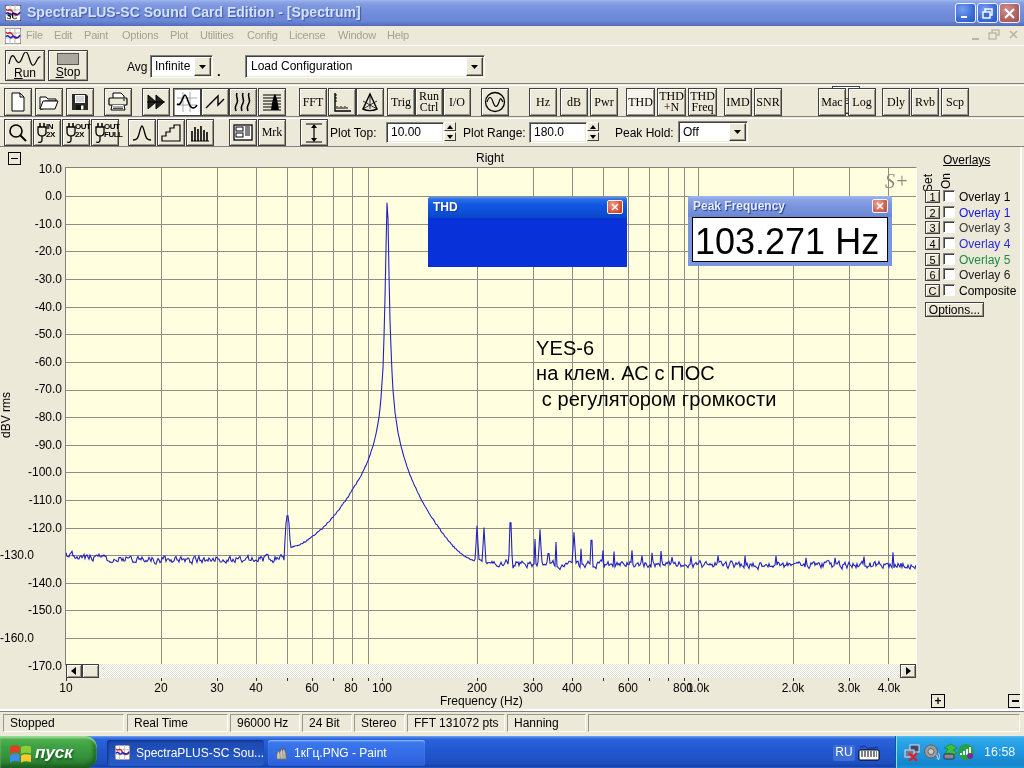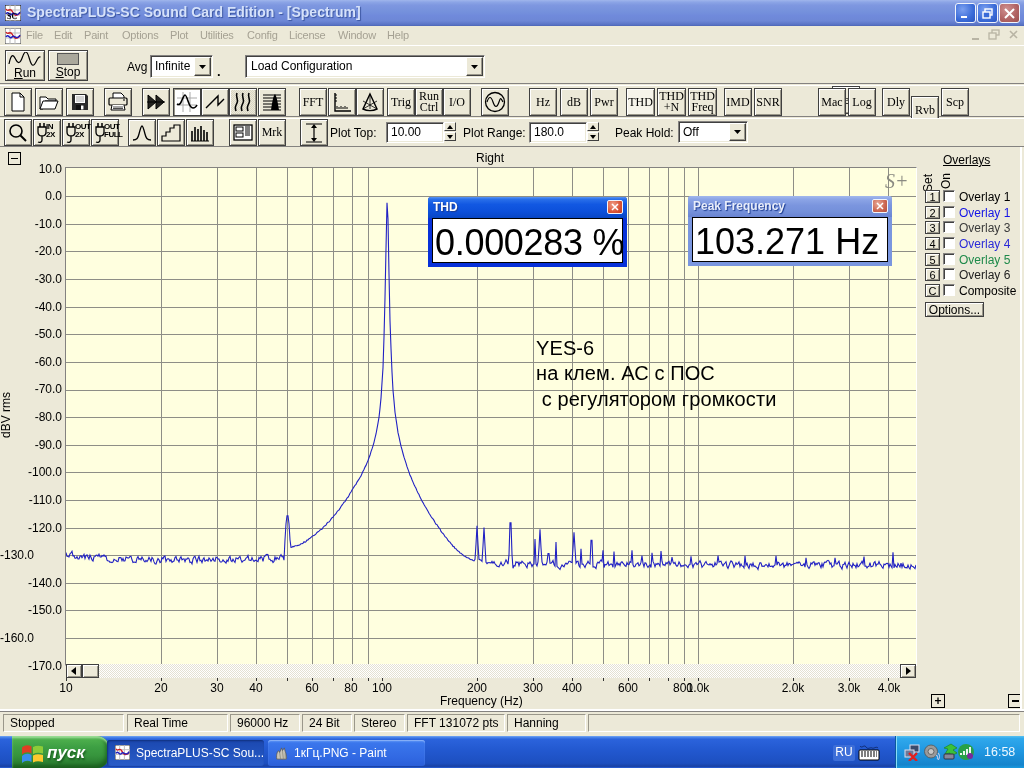--- a/index.html
+++ b/index.html
@@ -211,21 +211,21 @@
   </div>
 <div class="tb" style="left:818px;top:88px;width:28px;height:28px;">
     <div class="tbtxt">Mac</div>
   </div>
 <div class="tb" style="left:848px;top:88px;width:28px;height:28px;">
     <div class="tbtxt">Log</div>
   </div>
 <div class="tb" style="left:882px;top:88px;width:28px;height:28px;">
     <div class="tbtxt">Dly</div>
   </div>
-<div class="tb" style="left:911px;top:88px;width:28px;height:28px;margin-top:8px;">
+<div class="tb" style="left:911px;top:88px;width:28px;height:28px;">
     <div class="tbtxt">Rvb</div>
   </div>
 <div class="tb" style="left:941px;top:88px;width:28px;height:28px;">
     <div class="tbtxt">Scp</div>
   </div>
 <div class="abs" style="left:0;top:118px;width:1024px;height:29px;background:#ece9d8;border-top:1px solid #fff;border-bottom:1px solid #848280"></div>
 <div class="tb" style="left:4px;top:119px;width:28px;height:27px;">
     <svg width="22" height="22" viewBox="0 0 22 22">
       <circle cx="9" cy="9" r="6" fill="none" stroke="#000" stroke-width="1.6"></circle>
       <path d="M13.5 13.5L19 19" stroke="#000" stroke-width="2"></path>
@@ -454,23 +454,20 @@
  с регулятором громкости</div>
 <div class="abs" style="left:428px;top:197px;width:199px;height:70px;background:#0831d9;border-radius:3px 3px 0 0">
 <div style="position:absolute;left:0;top:0;right:0;height:21px;background:linear-gradient(180deg,#5a96f2 0%,#2a70ea 10%,#1258e2 35%,#0c50da 70%,#0846c4 100%);border-radius:3px 3px 0 0">
 <div style="position:absolute;left:5px;top:3px;font-size:12px;font-weight:bold;color:#fff;text-shadow:1px 1px 1px #1a3a90">THD</div>
 <div style="position:absolute;right:4px;top:3px;width:16px;height:14px;border-radius:2px;border:1px solid #f0f4fc;background:radial-gradient(circle at 35% 30%,#f0a088,#d95436 60%,#c03a20);display:flex;align-items:center;justify-content:center">
         <svg width="8" height="8" viewBox="0 0 8 8">
           <path d="M1 1l6 6M7 1l-6 6" stroke="#fff" stroke-width="1.5"></path>
         </svg>
       </div>
 </div>
-<div style="position:absolute;left:4px;top:21px;right:4px;bottom:4px;background:#fff;border:1px solid #000">
-<div style="position:absolute;left:2px;top:6px;font-size:36px;line-height:36px;color:#000;white-space:nowrap;letter-spacing:-0.3px">0.000283 %</div>
-</div>
   </div>
 <div class="abs" style="left:688px;top:196px;width:204px;height:70px;background:#7a96df;border-radius:3px 3px 0 0">
 <div style="position:absolute;left:0;top:0;right:0;height:21px;background:linear-gradient(180deg,#a2b8ec 0%,#8ca5e6 15%,#7b95de 45%,#7490da 75%,#6a84d2 100%);border-radius:3px 3px 0 0">
 <div style="position:absolute;left:5px;top:3px;font-size:12px;font-weight:bold;color:#e8edfa;text-shadow:1px 1px 1px #1a3a90">Peak Frequency</div>
 <div style="position:absolute;right:4px;top:3px;width:16px;height:14px;border-radius:2px;border:1px solid #f0f4fc;background:radial-gradient(circle at 35% 30%,#e8a898,#cc6650 60%,#b05040);display:flex;align-items:center;justify-content:center">
         <svg width="8" height="8" viewBox="0 0 8 8">
           <path d="M1 1l6 6M7 1l-6 6" stroke="#fff" stroke-width="1.5"></path>
         </svg>
       </div>
 </div>
@@ -509,21 +506,21 @@
 <div class="cell" style="left:3px;width:121px">Stopped</div>
 <div class="cell" style="left:127px;width:101px">Real Time</div>
 <div class="cell" style="left:230px;width:70px">96000 Hz</div>
 <div class="cell" style="left:302px;width:50px">24 Bit</div>
 <div class="cell" style="left:354px;width:51px">Stereo</div>
 <div class="cell" style="left:407px;width:98px">FFT 131072 pts</div>
 <div class="cell" style="left:507px;width:79px">Hanning</div>
 <div class="cell" style="left:588px;width:432px"></div>
 <div class="abs" style="left:0;top:736px;width:1024px;height:32px;
 background:linear-gradient(180deg,#76a7f3 0%,#4a85ea 4%,#2b63dc 10%,#2258cf 45%,#1d4fc0 85%,#1941a5 95%,#2b63dc 100%)"></div>
-<div class="abs" style="left:12px;top:736px;width:97px;height:32px;border-radius:0 12px 12px 0;
+<div class="abs" style="left:0;top:736px;width:97px;height:32px;border-radius:0 12px 12px 0;
 background:linear-gradient(180deg,#76c271 0%,#4cae4c 12%,#3d9f43 35%,#37953d 60%,#2b7f31 85%,#1e6322 100%);
 box-shadow:inset 0 2px 2px #9ade96, inset -3px -2px 4px #1a601e">
 <svg width="23" height="20" viewBox="0 0 23 20" style="position:absolute;left:9px;top:8px">
 <path d="M1 3.5C4 1 7 0.5 10.5 2.5l0 7C7 7.5 4 8 1 10.5z" fill="#e03e23"></path>
 <path d="M12 3c3-1.5 6-1.5 10-0.5l0 7c-4-1-7-1-10 0.5z" fill="#8ccc38"></path>
 <path d="M1 12c3-2.5 6-3 9.5-1l0 7C7 16 4 16.5 1 19z" fill="#3a8ef0"></path>
 <path d="M12 11.5c3-1.5 6-1.5 10-0.5l0 7c-4-1-7-1-10 0.5z" fill="#fdc92e"></path>
     </svg>
 <div style="position:absolute;left:35px;top:7px;font-size:17px;font-weight:bold;font-style:italic;color:#fff;text-shadow:1px 2px 2px #1a5a1e">пуск</div>
   </div>

